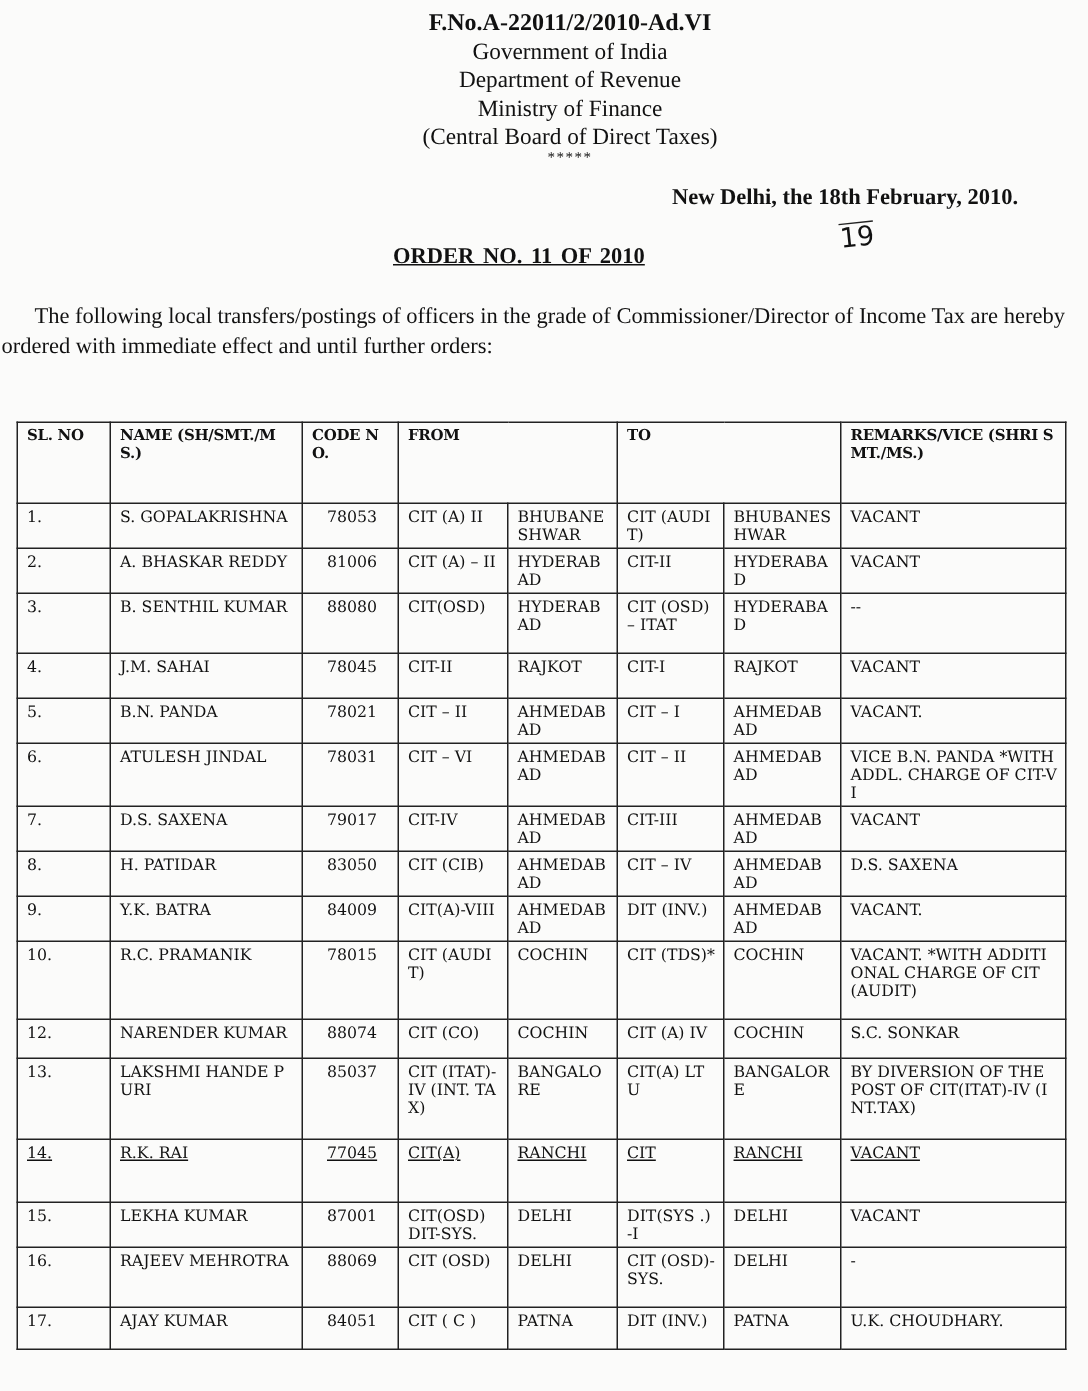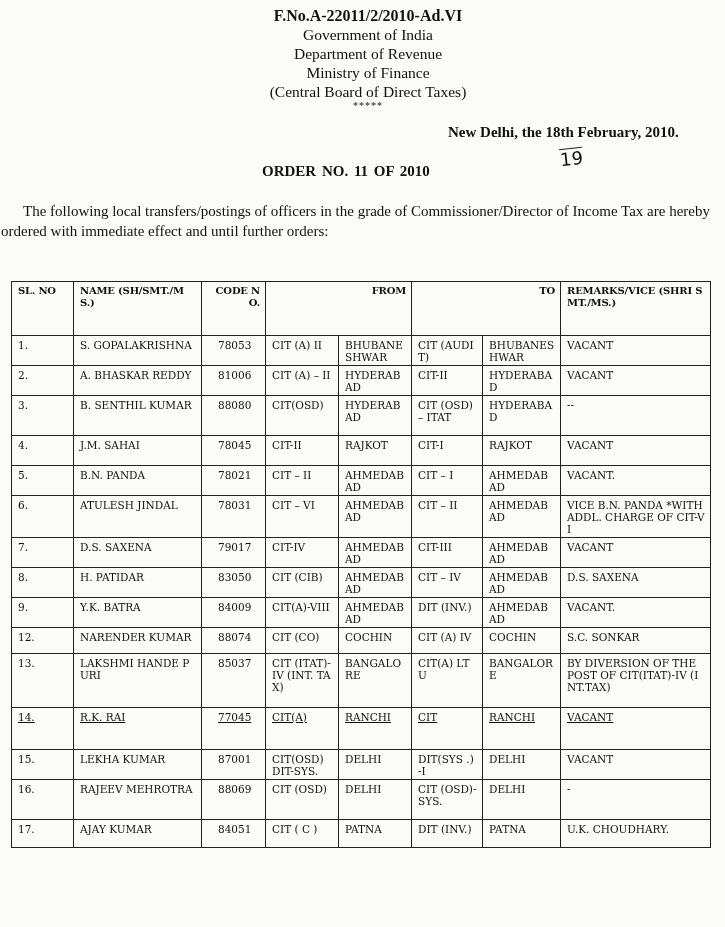--- a/index.html
+++ b/index.html
@@ -3,59 +3,59 @@
   <meta charset="utf-8">
   <style>
     html, body { margin: 0; padding: 0; }
     body {
       width: 725px; height: 927px; overflow: hidden;
       background: #fbfbfa; color: #111;
       font-family: "Liberation Serif", serif;
       position: relative;
     }
     .header {
-      position: absolute; left: 218px; top: 6px; width: 300px;
+      position: absolute; left: 230px; top: 6px; width: 300px;
       text-align: center; line-height: 19px; font-size: 15.5px;
     }
     .header .fno { font-weight: bold; font-size: 16px; }
     .header .stars { font-size: 10px; line-height: 10px; letter-spacing: 1px; }
     .date {
       position: absolute; left: 448px; top: 124px;
       font-weight: bold; font-size: 15px;
     }
     .handnote {
       position: absolute; left: 560px; top: 148px;
       font-family: "DejaVu Sans", sans-serif; font-size: 18px;
       transform: rotate(-6deg);
       border-top: 1.5px solid #222; padding-top: 0px; line-height: 20px;
     }
     .order {
       position: absolute; left: 262px; top: 163px;
-      font-weight: bold; font-size: 15px; 
+      font-weight: bold; font-size: 15px; text-decoration: underline;
       word-spacing: 2px;
     }
     .intro {
       position: absolute; left: 1px; top: 201px; width: 712px;
       font-size: 15px; line-height: 20px; text-indent: 22px;
     }
     table.orders {
       position: absolute; left: 11px; top: 281px; width: 699px;
       border-collapse: collapse; table-layout: fixed;
       font-family: "DejaVu Serif", serif; font-size: 10.5px;
       line-height: 12px;
     }
     table.orders th, table.orders td {
       border: 1.5px solid #222; vertical-align: top;
       padding: 3px 5px 2px 6px; text-align: left; overflow: hidden;
       word-break: break-all;
     }
     table.orders th {
       font-weight: bold; font-size: 10px; height: 48px; letter-spacing: -0.2px;
     }
-    table.orders th.center { text-align: right; }
+    table.orders th.center { text-align: left; }
     table.orders td.code { padding-left: 16px; }
     td.just { text-align: justify; text-align-last: left; word-break: normal; }
   </style>
 </head>
 <body>
 
 <div class="header">
   <div class="fno">F.No.A-22011/2/2010-Ad.VI</div>
   <div>Government of India</div>
   <div>Department of Revenue</div>
@@ -176,20 +176,30 @@
       <tr style="height: 26px;">
         <td>9.</td>
         <td>Y.K. BATRA</td>
         <td class="code">84009</td>
         <td>CIT(A)-VIII</td>
         <td>AHMEDAB AD</td>
         <td>DIT (INV.)</td>
         <td>AHMEDAB AD</td>
         <td class="just">VACANT.</td>
       </tr>
+      <tr style="height: 52px;">
+        <td>10.</td>
+        <td>R.C. PRAMANIK</td>
+        <td class="code">78015</td>
+        <td>CIT (AUDIT)</td>
+        <td>COCHIN</td>
+        <td>CIT (TDS)*</td>
+        <td>COCHIN</td>
+        <td class="just">VACANT. *WITH ADDITIONAL CHARGE OF CIT (AUDIT)</td>
+      </tr>
       <tr style="height: 26px;">
         <td>12.</td>
         <td>NARENDER KUMAR</td>
         <td class="code">88074</td>
         <td>CIT (CO)</td>
         <td>COCHIN</td>
         <td>CIT (A) IV</td>
         <td>COCHIN</td>
         <td class="just">S.C. SONKAR</td>
       </tr>

